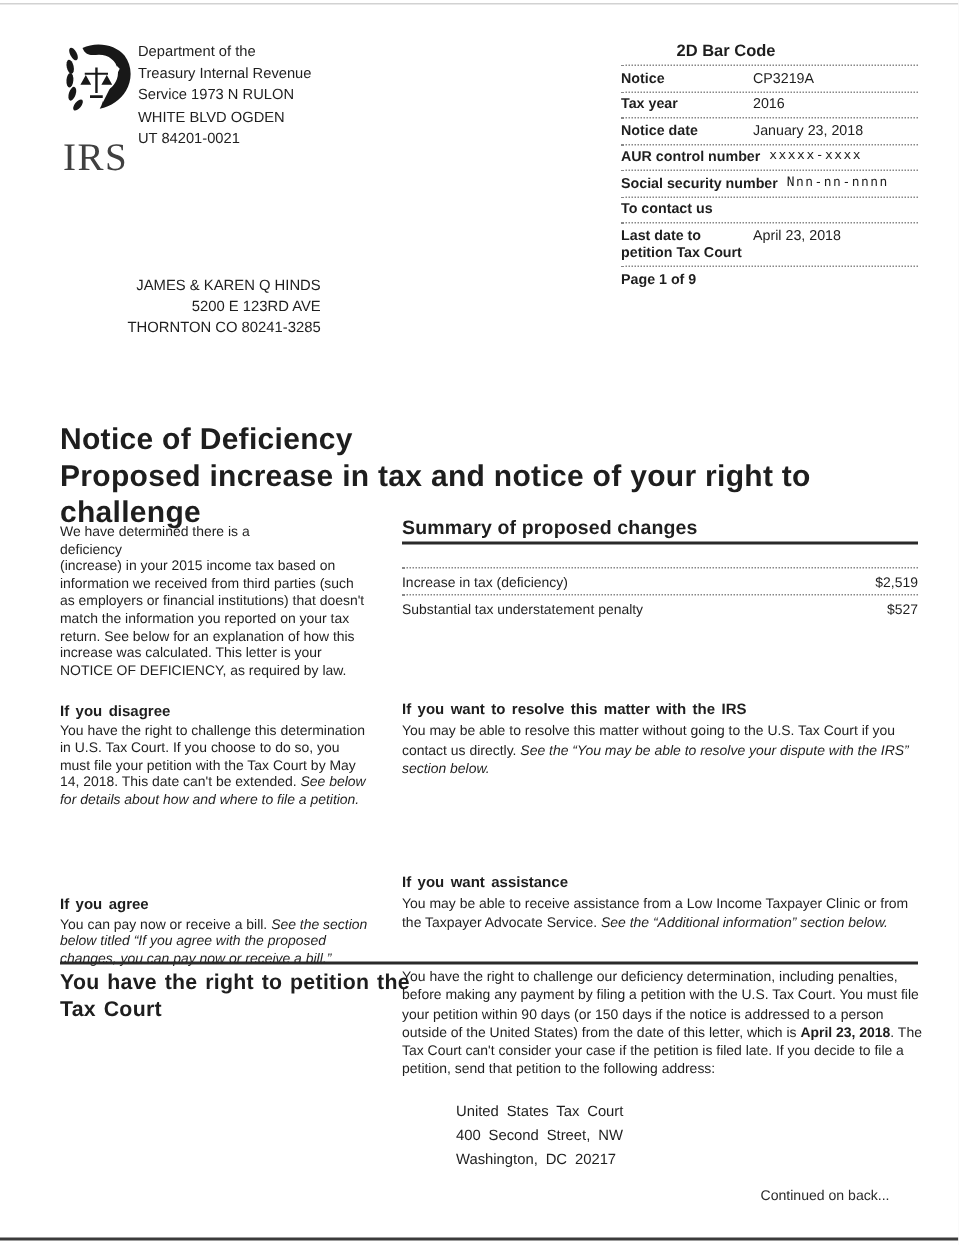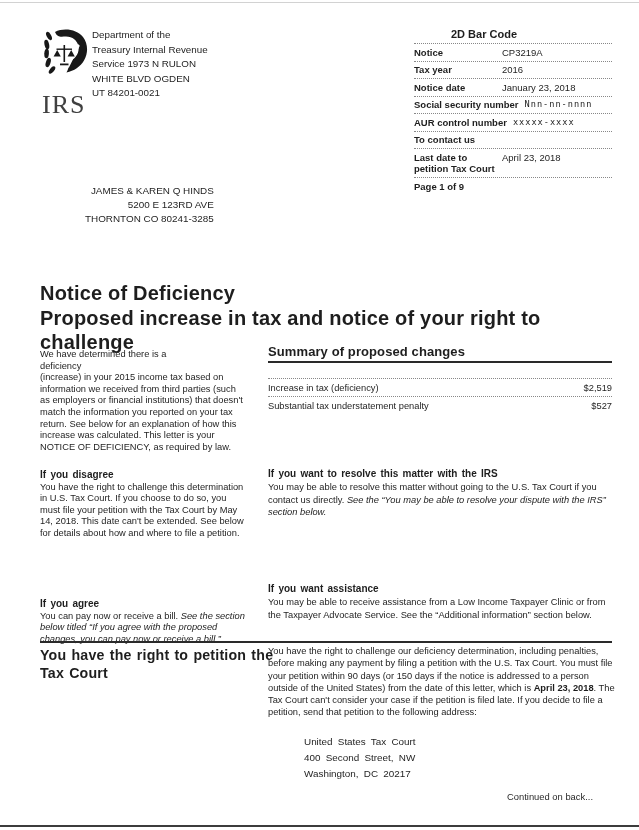--- a/index.html
+++ b/index.html
@@ -102,26 +102,26 @@
         </div>
         <div class="info-row">
           <span class="info-label">Tax year</span>
           <span class="info-value">2016</span>
         </div>
         <div class="info-row">
           <span class="info-label">Notice date</span>
           <span class="info-value">January 23, 2018</span>
         </div>
         <div class="info-row inline">
+          <span class="info-label">AUR control number</span>
+          <span class="info-value ocr">xxxxx-xxxx</span>
+        </div>
+        <div class="info-row inline">
           <span class="info-label">Social security number</span>
           <span class="info-value ocr">Nnn-nn-nnnn</span>
-        </div>
-        <div class="info-row inline">
-          <span class="info-label">AUR control number</span>
-          <span class="info-value ocr">xxxxx-xxxx</span>
         </div>
         <div class="info-row">
           <span class="info-label">To contact us</span>
         </div>
         <div class="info-row">
           <span class="info-label">Last date to petition Tax Court</span>
           <span class="info-value">April 23, 2018</span>
         </div>
         <div class="info-row">
           <span class="info-label">Page 1 of 9</span>
@@ -139,21 +139,21 @@
       <div>Notice of Deficiency</div>
       <div>Proposed increase in tax and notice of your right to challenge</div>
     </div>
 
   <div class="lcol intro pre">We have determined there is a
 deficiency
 (increase) in your 2015 income tax based on information we received from third parties (such as employers or financial institutions) that doesn't match the information you reported on your tax return. See below for an explanation of how this increase was calculated. This letter is your NOTICE OF DEFICIENCY, as required by law.</div>
 
   <div class="lcol sec-disagree">
     <div class="sec-h">If you disagree</div>
-    <div><span>You have the right to challenge this determination in U.S. Tax Court. If you choose to do so, you must file your petition with the Tax Court by May 14, 2018. This date can't be extended. </span><span style="">See below for details about how and where to file a petition.</span></div>
+    <div><span>You have the right to challenge this determination in U.S. Tax Court. If you choose to do so, you must file your petition with the Tax Court by May 14, 2018. This date can't be extended. </span><span style="font-style: italic;">See below for details about how and where to file a petition.</span></div>
   </div>
 
   <div class="lcol sec-agree">
     <div class="sec-h">If you agree</div>
     <div><span>You can pay now or receive a bill. </span><span style="font-style: italic;">See the section below titled “If you agree with the proposed changes, you can pay now or receive a bill.”</span></div>
   </div>
 
   <div class="rcol summary">
     <div class="summary-h">Summary of proposed changes</div>
     <div class="summary-table">
@@ -168,21 +168,21 @@
       </div>
   </div>
 
   <div class="rcol sec-resolve">
     <div class="sec-h">If you want to resolve this matter with the IRS</div>
     <div><span>You may be able to resolve this matter without going to the U.S. Tax Court if you contact us directly. </span><span style="font-style: italic;">See the “You may be able to resolve your dispute with the IRS” section below.</span></div>
   </div>
 
   <div class="rcol sec-assist">
     <div class="sec-h">If you want assistance</div>
-    <div><span>You may be able to receive assistance from a Low Income Taxpayer Clinic or from the Taxpayer Advocate Service. </span><span style="">See the “Additional information” section below.</span></div>
+    <div><span>You may be able to receive assistance from a Low Income Taxpayer Clinic or from the Taxpayer Advocate Service. </span><span style="font-style: italic;">See the “Additional information” section below.</span></div>
   </div>
 
   <div class="full-rule"></div>
 
   <div class="petition-h">You have the right to petition the Tax Court</div>
 
   <div class="rcol petition-p"><span>You have the right to challenge our deficiency determination, including penalties, before making any payment by filing a petition with the U.S. Tax Court. You must file your petition within 90 days (or 150 days if the notice is addressed to a person outside of the United States) from the date of this letter, which is </span><span style="font-weight: bold;">April 23, 2018</span><span>.  The Tax Court can't consider your case if the petition is filed late. If you decide to file a petition, send that petition to the following address:</span></div>
 
   <div class="court-address">
       <div>United States Tax Court</div>

